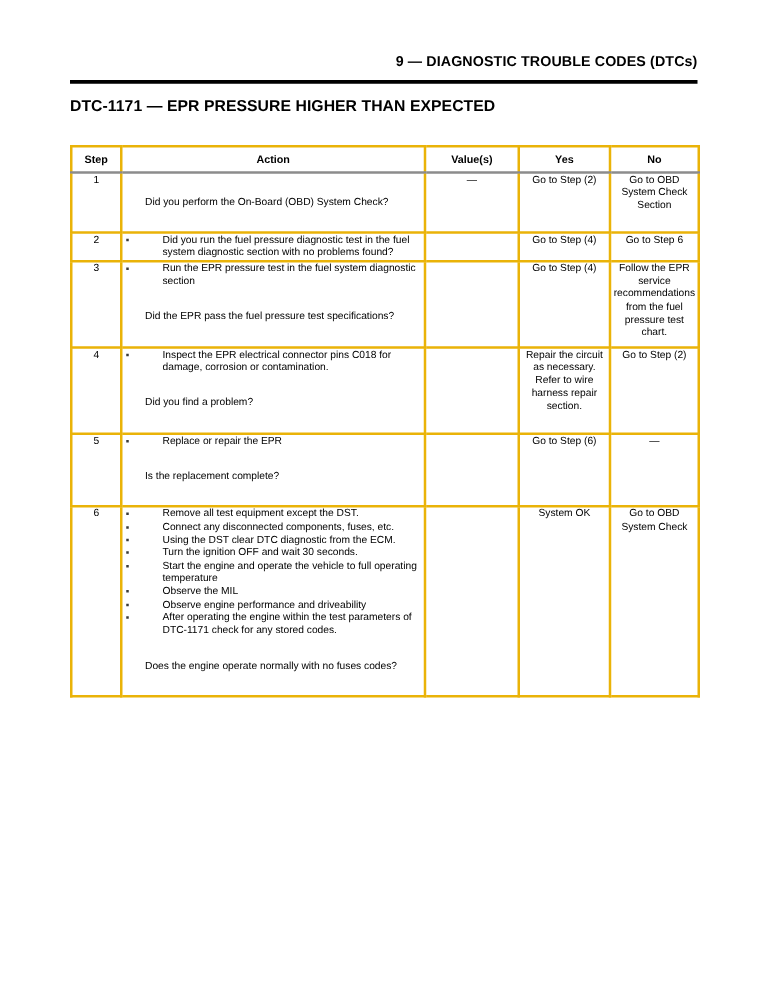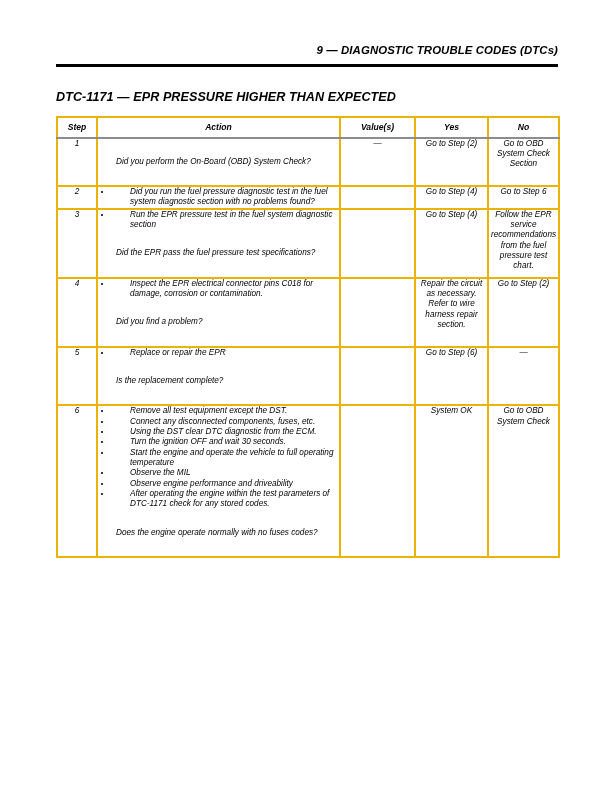--- a/index.html
+++ b/index.html
@@ -15,21 +15,20 @@
     color: #000000;
     -webkit-font-smoothing: antialiased;
   }
 
   .page {
     position: absolute;
     left: 0; top: 0;
     width: 612px;
     height: 664px;
     overflow: hidden;
-    font-style: italic;
   }
 
   
   .runhead {
     position: absolute;
     left: 56px;
     top: 44px;
     width: 502px;
     text-align: right;
     font-size: 11.4px;
@@ -43,21 +42,21 @@
     top: 64px;
     width: 502px;
     height: 2.6px;
     background: #000000;
   }
 
   
   .doctitle {
     position: absolute;
     left: 56px;
-    top: 82px;
+    top: 70px;
     width: 502px;
     font-size: 12.6px;
     font-weight: bold;
     letter-spacing: 0.05px;
     white-space: nowrap;
   }
 
   
   .tablewrap {
     position: absolute;

